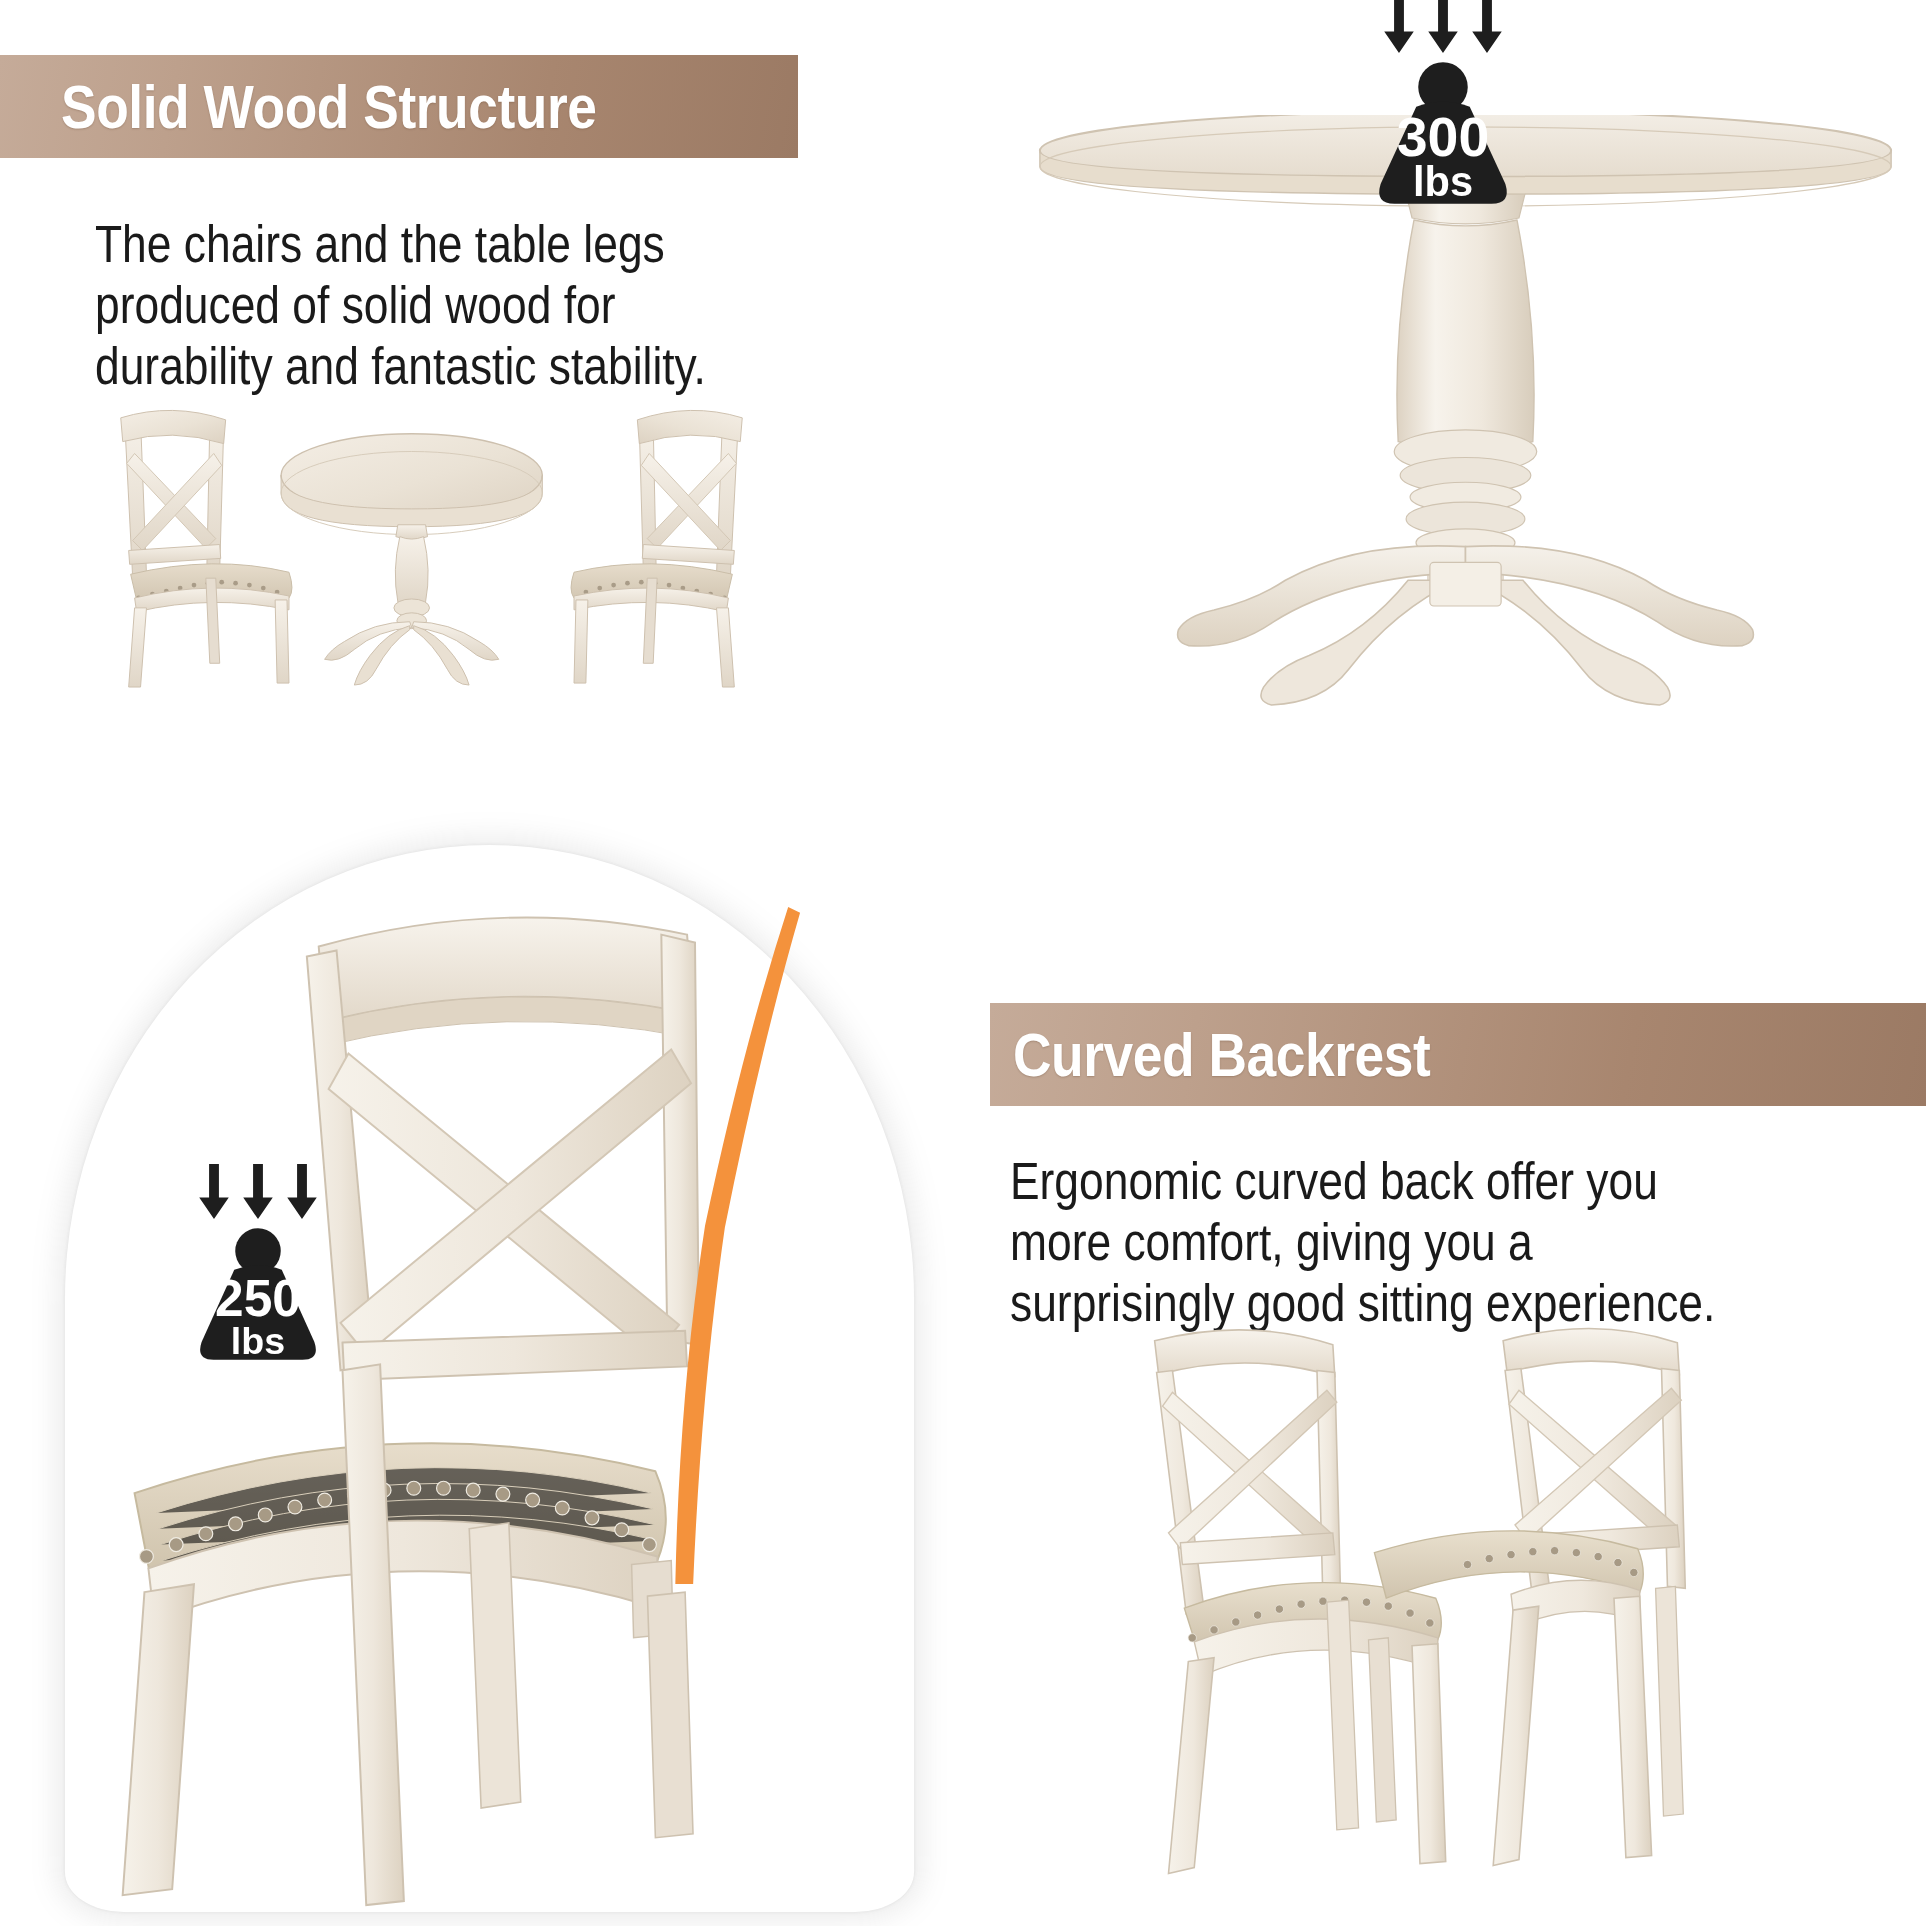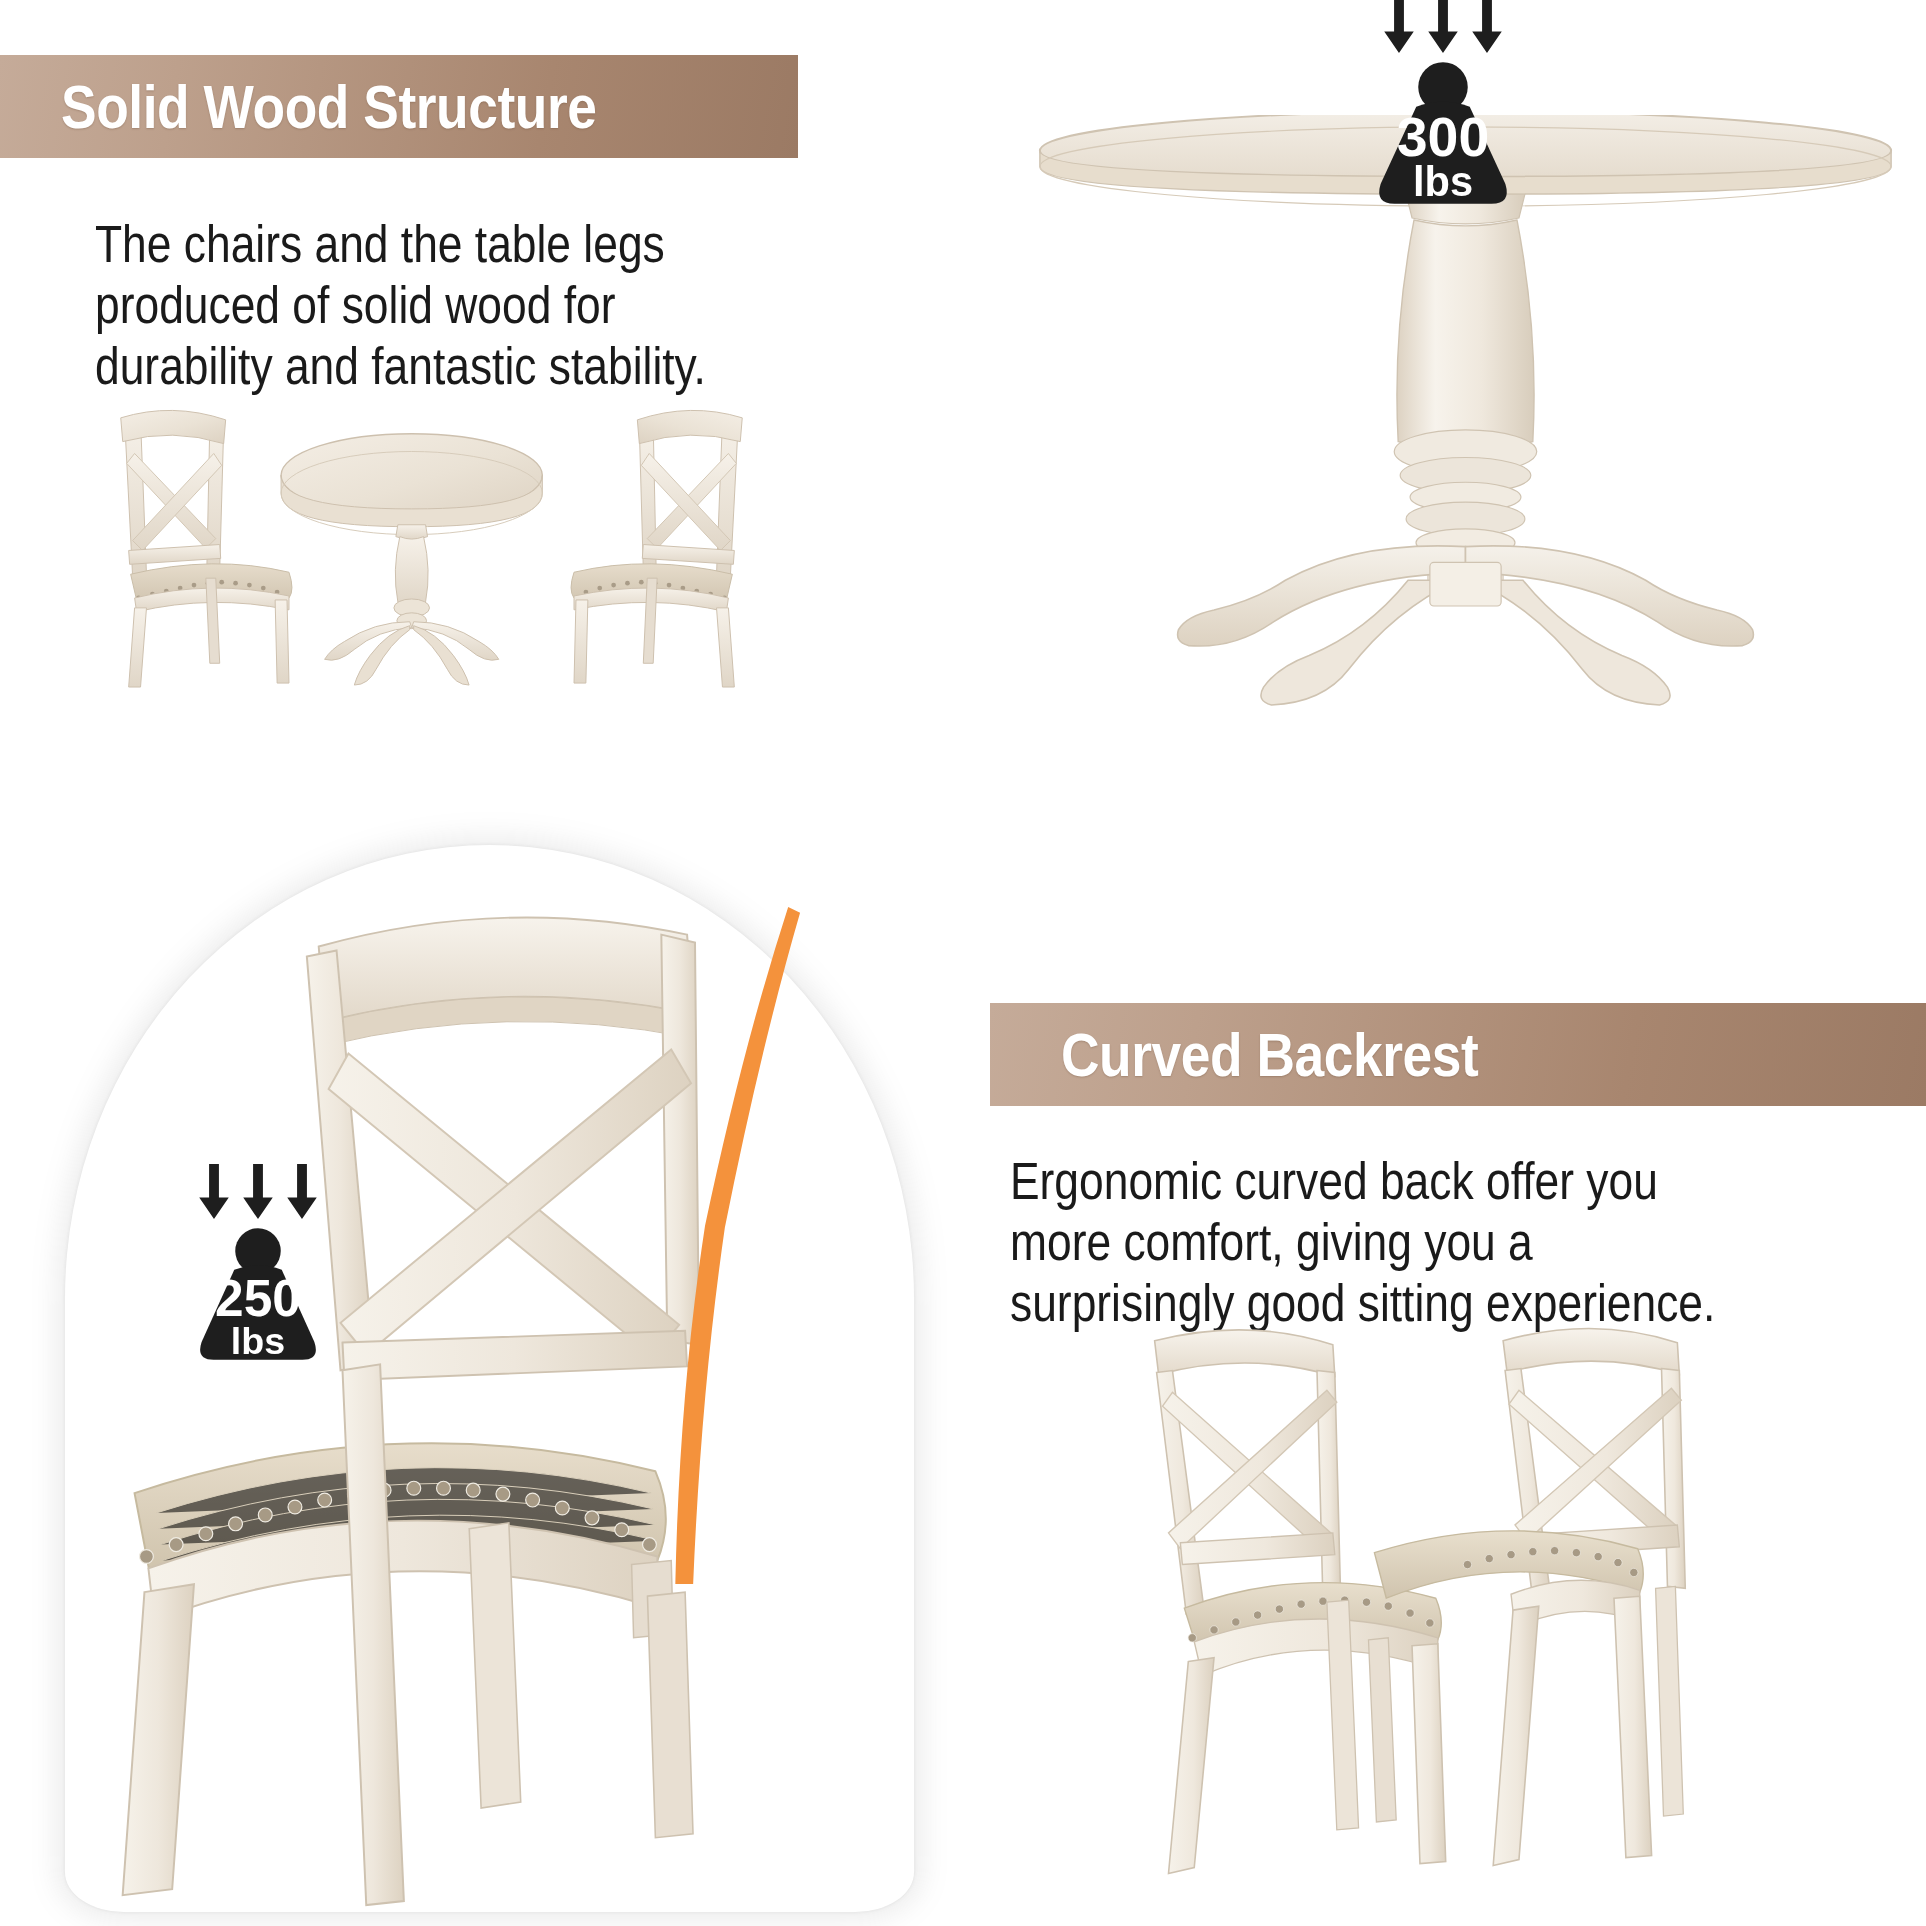--- a/index.html
+++ b/index.html
@@ -20,21 +20,21 @@
     box-sizing:border-box;
   }
   .banner-a{
     left:0;top:47px;width:798px;height:103px;
     background:linear-gradient(100deg,#c5ab99 0%,#bda08c 22%,#a8866f 68%,#9b7a64 100%);
     padding-left:61px;
   }
   .banner-b{
     left:990px;top:995px;width:937px;height:103px;
     background:linear-gradient(100deg,#c5ab99 0%,#bda08c 22%,#a8866f 68%,#9b7a64 100%);
-    padding-left:71px;
+    padding-left:23px;
   }
   .banner-title{
     color:#ffffff;
     font-size:62px;
     font-weight:700;
     letter-spacing:-0.5px;
     transform:scaleX(.86);
     transform-origin:left center;
     white-space:nowrap;
     text-shadow:0 1px 2px rgba(90,60,40,.28);

